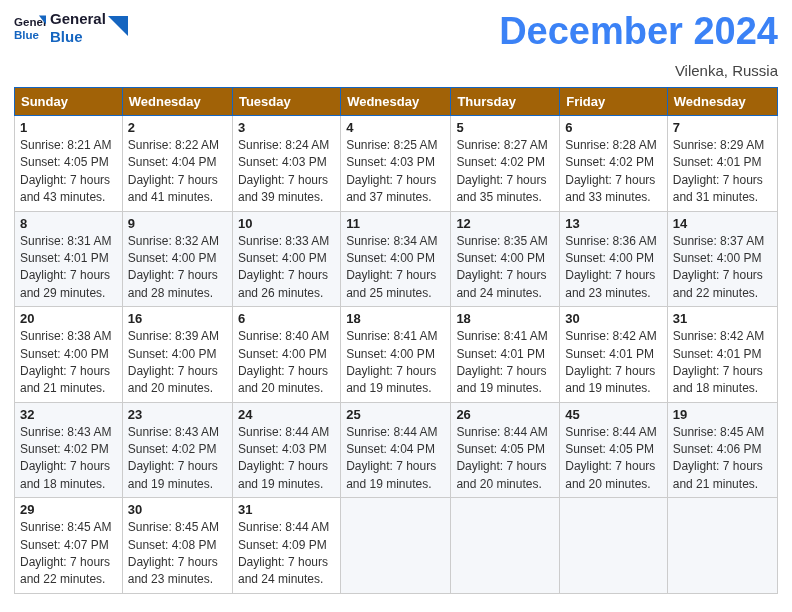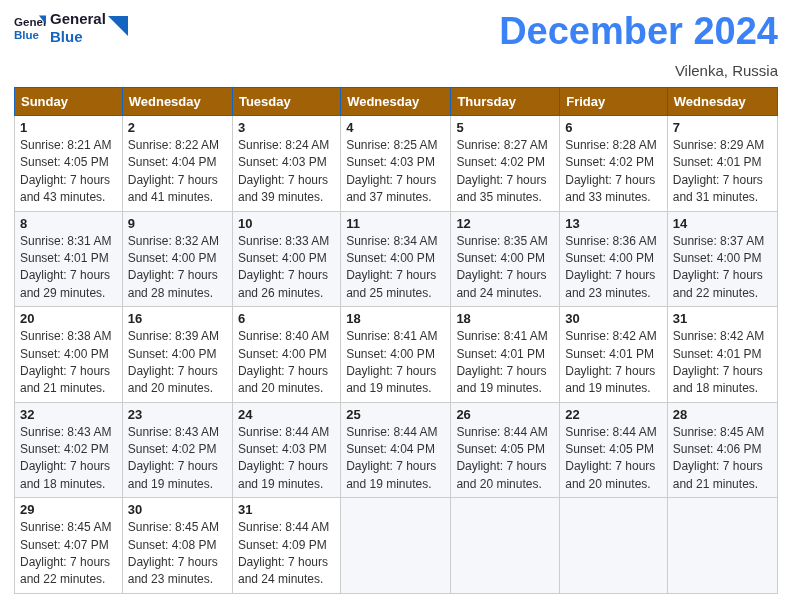--- a/index.html
+++ b/index.html
@@ -333,29 +333,29 @@
       </td>
           <td>
         <span class="day-num">26</span>
         <div class="day-detail">
           Sunrise: 8:44 AM<br>
           Sunset: 4:05 PM<br>
           Daylight: 7 hours and 20 minutes.
         </div>
       </td>
           <td>
-        <span class="day-num">22</span>
+        <span class="day-num">45</span>
         <div class="day-detail">
           Sunrise: 8:44 AM<br>
           Sunset: 4:05 PM<br>
           Daylight: 7 hours and 20 minutes.
         </div>
       </td>
           <td>
-        <span class="day-num">28</span>
+        <span class="day-num">19</span>
         <div class="day-detail">
           Sunrise: 8:45 AM<br>
           Sunset: 4:06 PM<br>
           Daylight: 7 hours and 21 minutes.
         </div>
       </td>
         </tr>
         <tr>
           <td>
         <span class="day-num">29</span>

